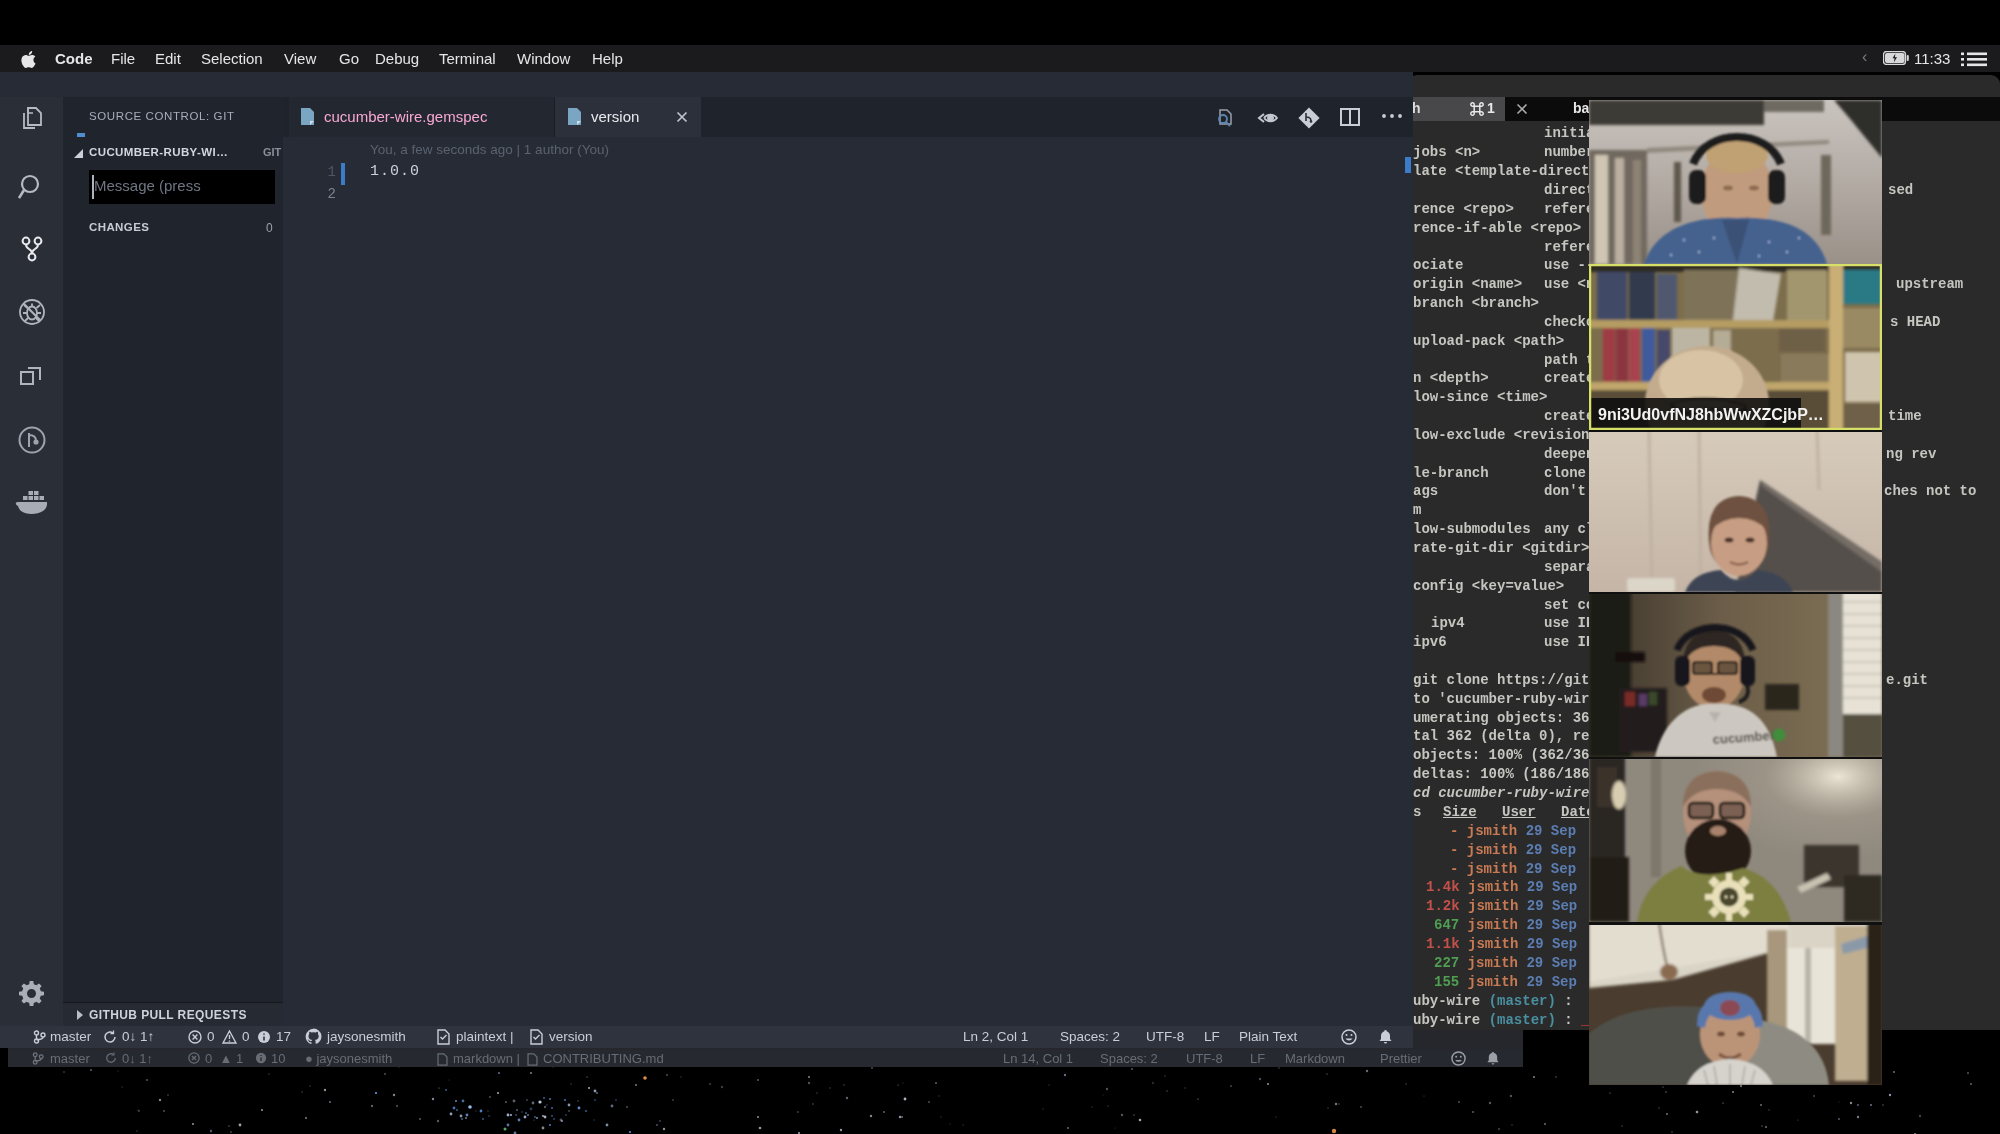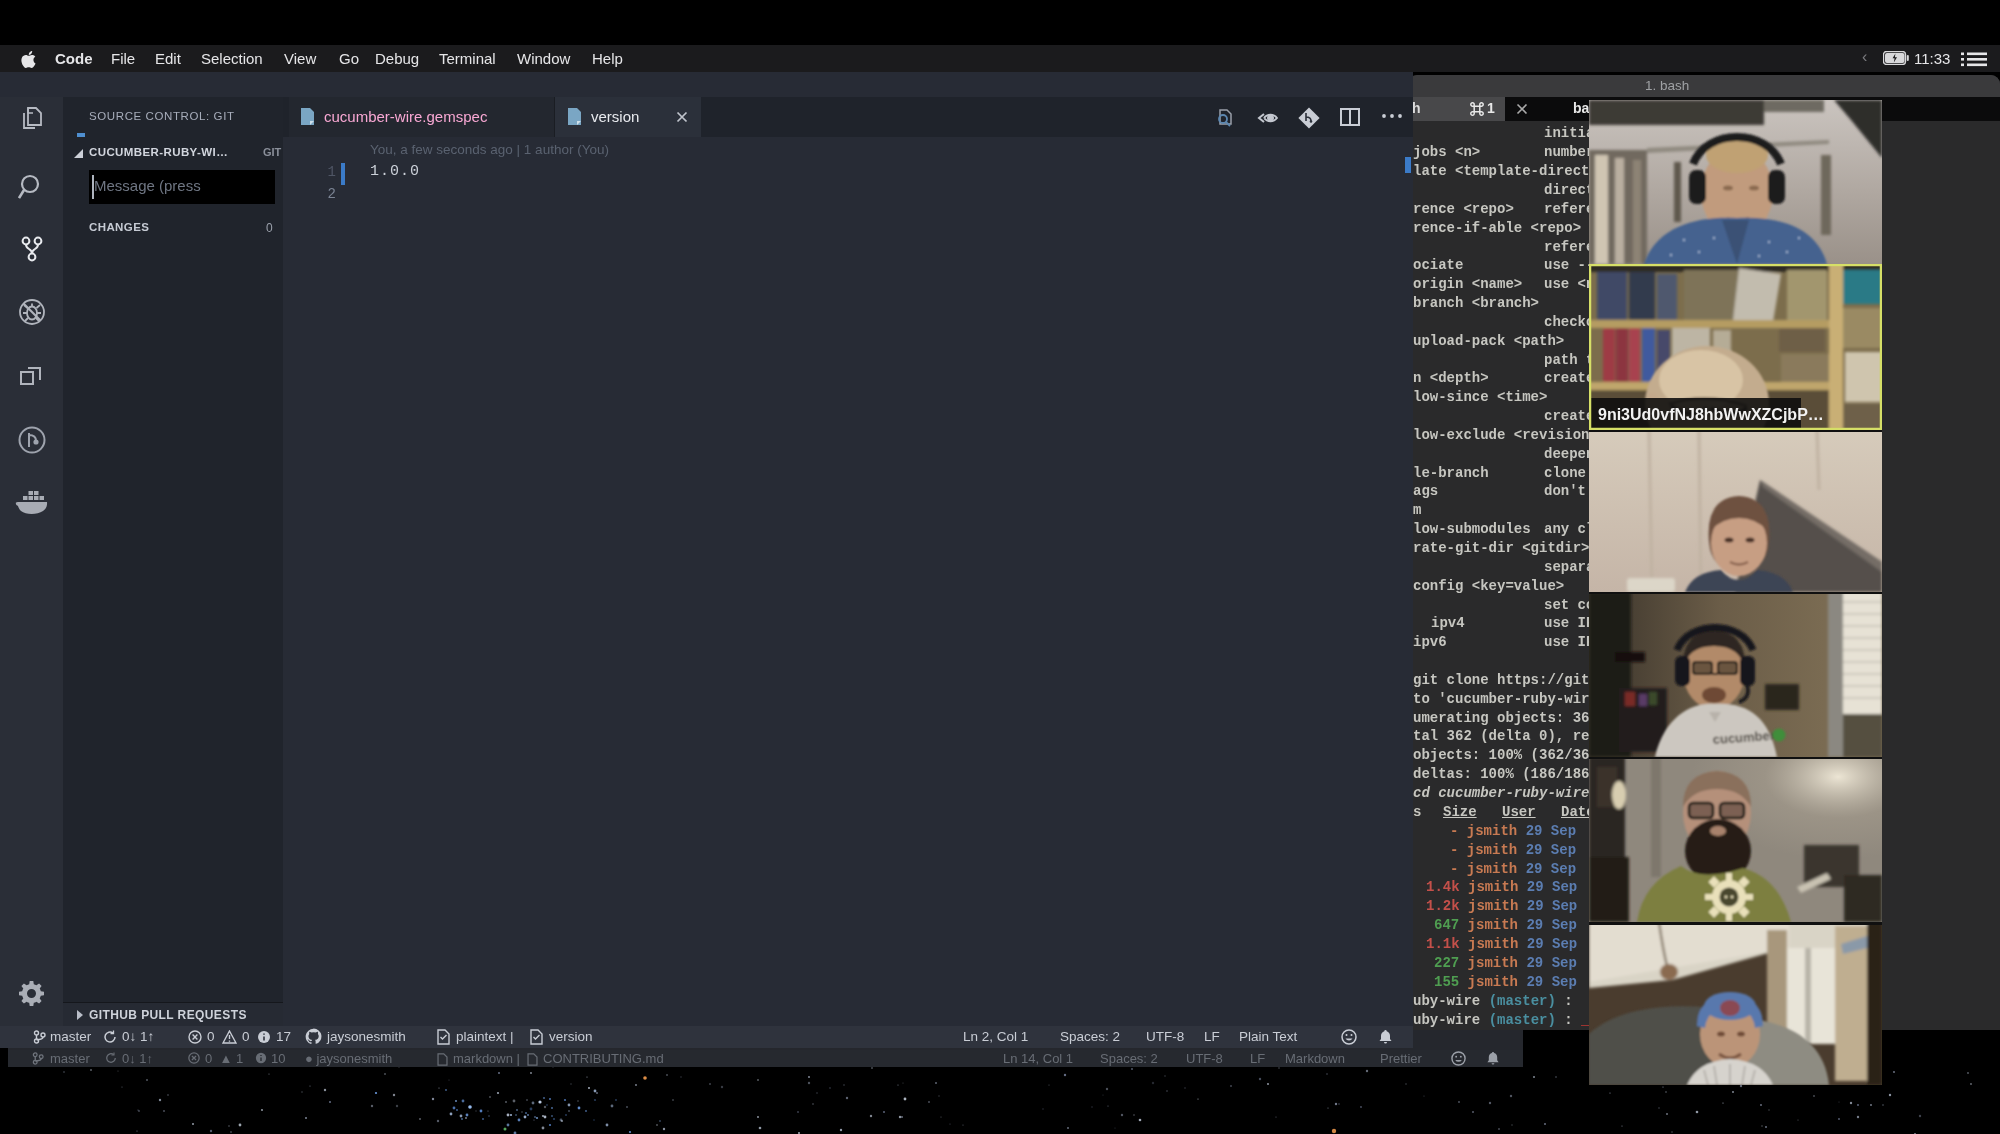--- a/index.html
+++ b/index.html
@@ -314,23 +314,20 @@
           <circle cx="10.5" cy="6" r="1" fill="#9ba0a8"></circle>
         <path d="M4.5 9.5 a4 4 0 0 0 7 0 z" fill="#9ba0a8"></path>
       </svg>
       <svg class="t" style="left:1478px;top:1px;" width="14" height="15" viewBox="0 0 15 16">
         <path fill="#9ba0a8" d="M7.5 1 a1.2 1.2 0 0 1 1.2 1.2 c2 .6 3.3 2.3 3.3 4.6 v3.2 l1.5 2 h-12 l1.5 -2 v-3.2 c0 -2.3 1.3 -4 3.3 -4.6 a1.2 1.2 0 0 1 1.2 -1.2 z M6 13 h3 a1.5 1.5 0 0 1 -3 0 z"></path>
       </svg>
     </div>
   </div>
 
   <div id="term" class="abs">
-    <div id="termtitle">
-        <span class="t" style="left:237px;top:3px;color:#9fa1a4;font-size:13.5px;">1. bash</span>
-      </div>
     <div id="termtabs">
       <div style="position:absolute;left:4px;top:0;width:93px;height:24px;background:#48484a;"></div>
       <span class="t" style="left:4px;top:3px;color:#ddd;font-size:14px;font-weight:bold;">h</span>
       <svg class="t" style="left:62px;top:5px;" width="14" height="14" viewBox="0 0 14 14">
         <path d="M4.2 4.2 h5.6 v5.6 h-5.6 z M4.2 4.2 H2.6 a1.7 1.7 0 1 1 1.6 -1.6 z M9.8 4.2 V2.6 a1.7 1.7 0 1 1 1.6 1.6 z M9.8 9.8 h1.6 a1.7 1.7 0 1 1 -1.6 1.6 z M4.2 9.8 v1.6 a1.7 1.7 0 1 1 -1.6 -1.6 z" fill="none" stroke="#e8e8e8" stroke-width="1.5"></path>
       </svg>
       <span class="t" style="left:79px;top:3px;color:#e8e8e8;font-size:14px;font-weight:bold;">1</span>
       <svg class="t" style="left:108px;top:6px;" width="12" height="12" viewBox="0 0 12 12">
           <path d="M1.5 1.5 L10.5 10.5 M10.5 1.5 L1.5 10.5" stroke="#aaa" stroke-width="1.6"></path>
         </svg>
@@ -394,20 +391,29 @@
         <span class="tl" style="left:18px;top:757px;color:#c4504a;">1.4k <span style="color:#c87a52;">jsmith</span> <span style="color:#5b7db1;">29 Sep</span></span>
         <span class="tl" style="left:18px;top:776px;color:#c4504a;">1.2k <span style="color:#c87a52;">jsmith</span> <span style="color:#5b7db1;">29 Sep</span></span>
         <span class="tl" style="left:26px;top:795px;color:#4f9e51;">647 <span style="color:#c87a52;">jsmith</span> <span style="color:#5b7db1;">29 Sep</span></span>
         <span class="tl" style="left:18px;top:814px;color:#c4504a;">1.1k <span style="color:#c87a52;">jsmith</span> <span style="color:#5b7db1;">29 Sep</span></span>
         <span class="tl" style="left:26px;top:833px;color:#4f9e51;">227 <span style="color:#c87a52;">jsmith</span> <span style="color:#5b7db1;">29 Sep</span></span>
         <span class="tl" style="left:26px;top:852px;color:#4f9e51;">155 <span style="color:#c87a52;">jsmith</span> <span style="color:#5b7db1;">29 Sep</span></span>
         <span class="tl" style="left:5px;top:871px;">uby-wire <span style="color:#4a8fa0;">(master)</span> :</span>
         <span class="tl" style="left:5px;top:890px;">uby-wire <span style="color:#4a8fa0;">(master)</span> : <span style="color:#d03a34;">_</span></span>
       </div>
 
+      <div style="position:absolute;left:474px;top:0;width:118px;height:909px;overflow:hidden;">
+        <span class="tl" style="left:6px;top:60px;">sed</span>
+        <span class="tl" style="left:14px;top:154px;">upstream</span>
+        <span class="tl" style="left:8px;top:192px;">s HEAD</span>
+        <span class="tl" style="left:6px;top:286px;">time</span>
+        <span class="tl" style="left:4px;top:324px;">ng rev</span>
+        <span class="tl" style="left:2px;top:361px;">ches not to</span>
+        <span class="tl" style="left:4px;top:550px;">e.git</span>
+      </div>
     </div>
   </div>
 
   <div id="vscode" class="abs">
     <div id="activity">
       <svg class="t" style="left:18px;top:8px;" width="28" height="28" viewBox="0 0 28 28">
         <g fill="none" stroke="#b6bac2" stroke-width="1.8">
           <path d="M10 3 h8 l5 5 v12 h-13 z"></path>
           <path d="M10 3 v5 h5" stroke-width="1.4"></path>
           <path d="M6 8 v15 h11" stroke-width="1.8"></path>

